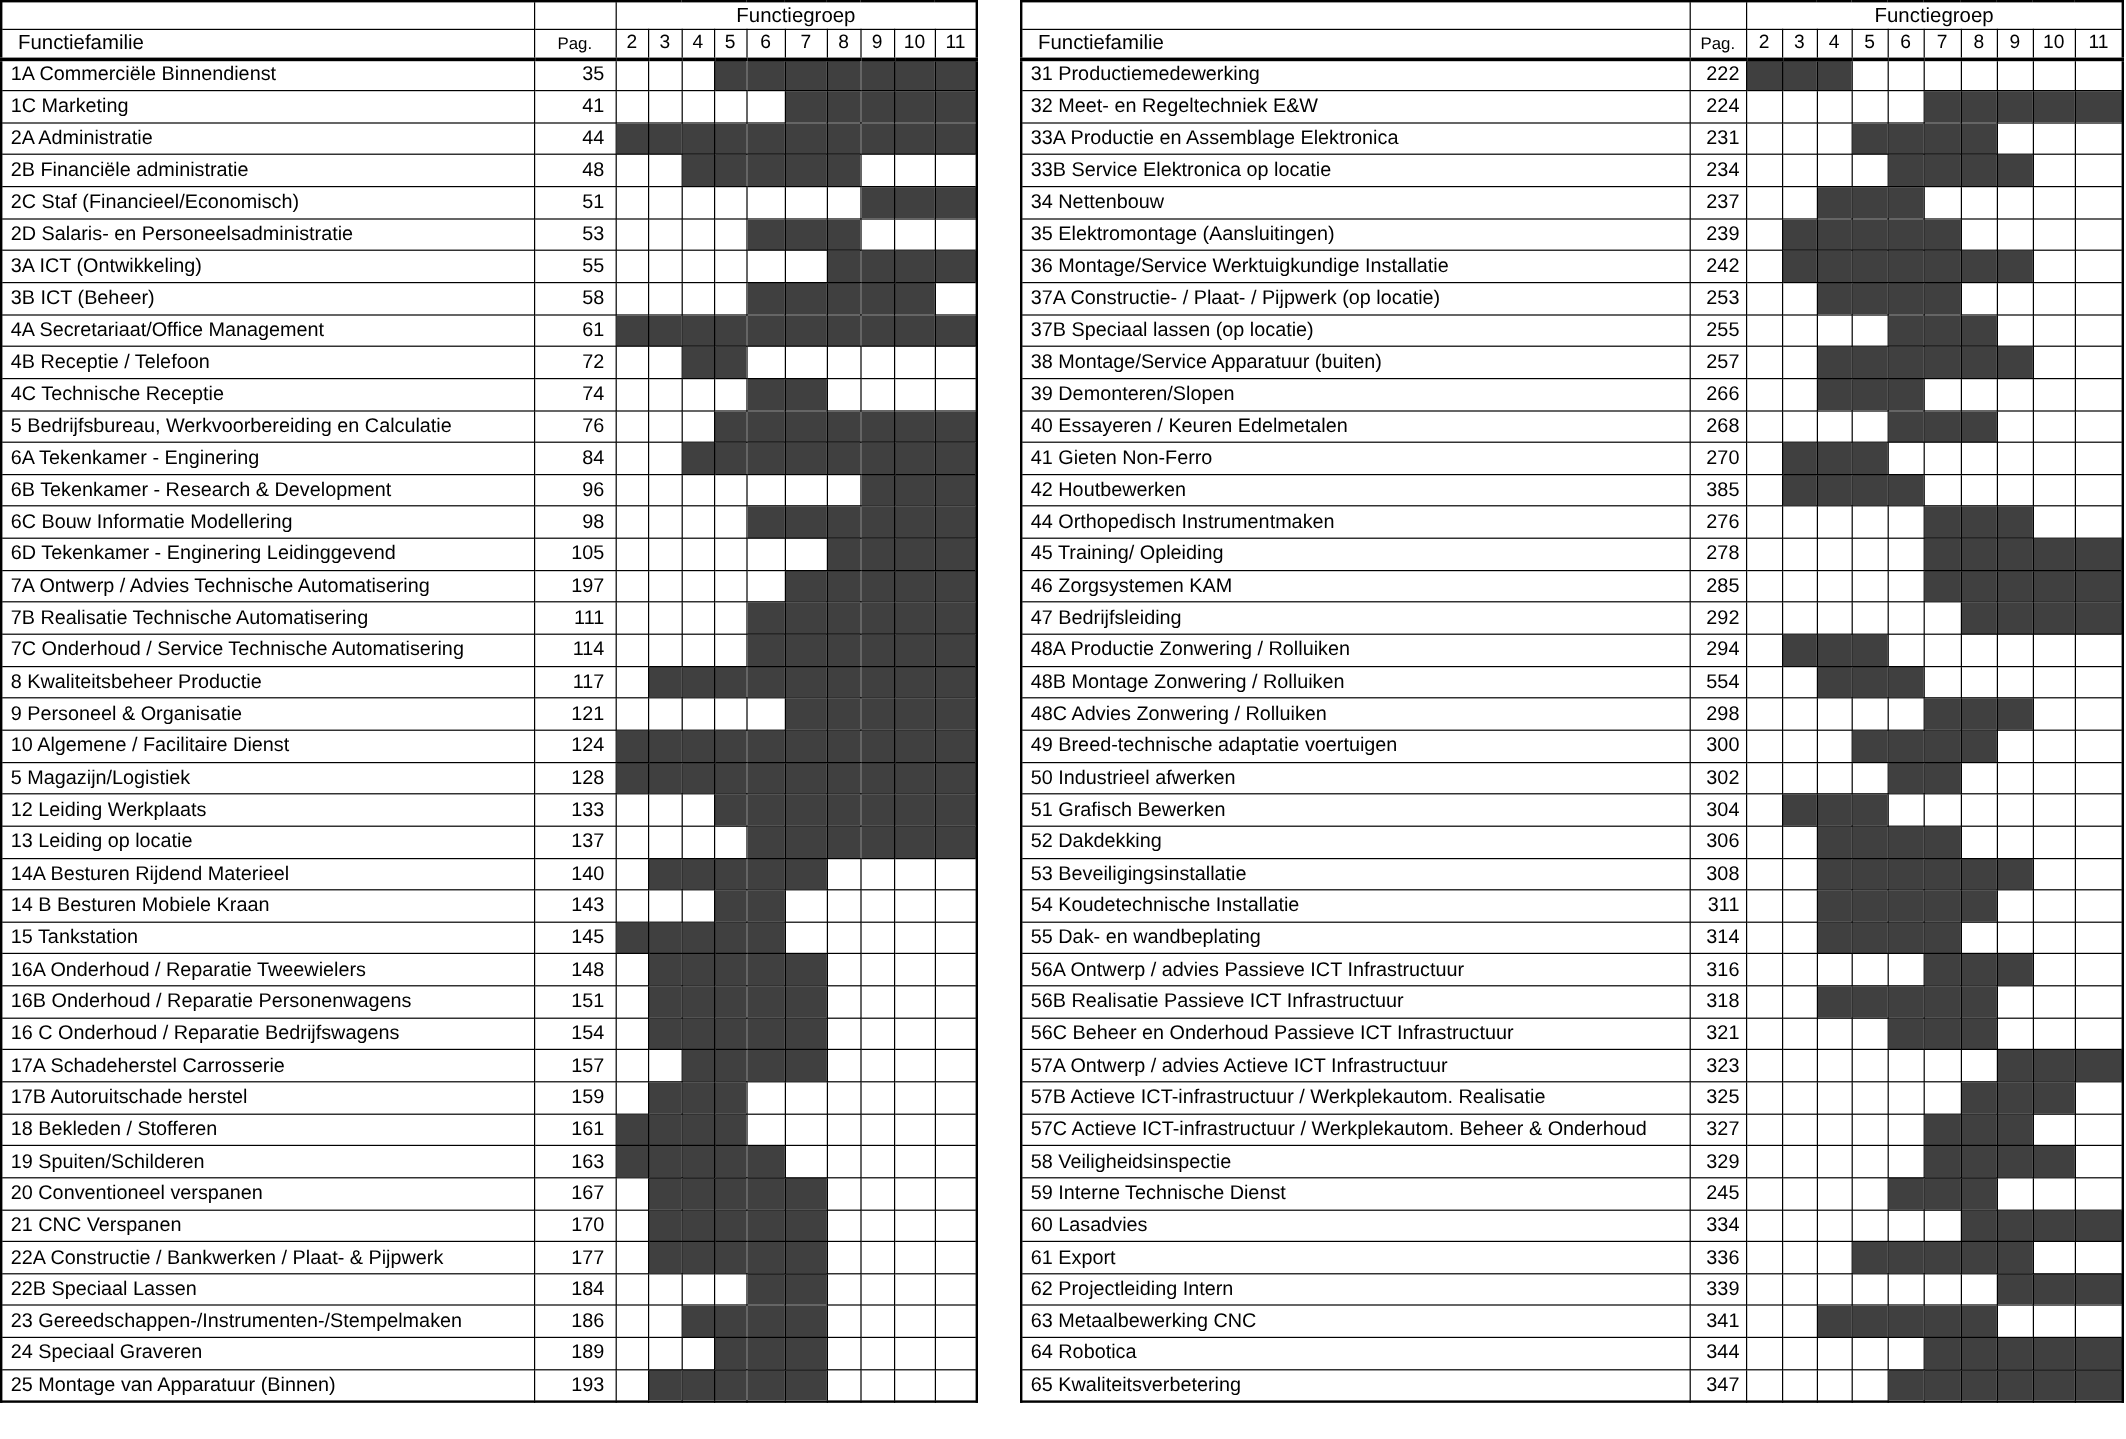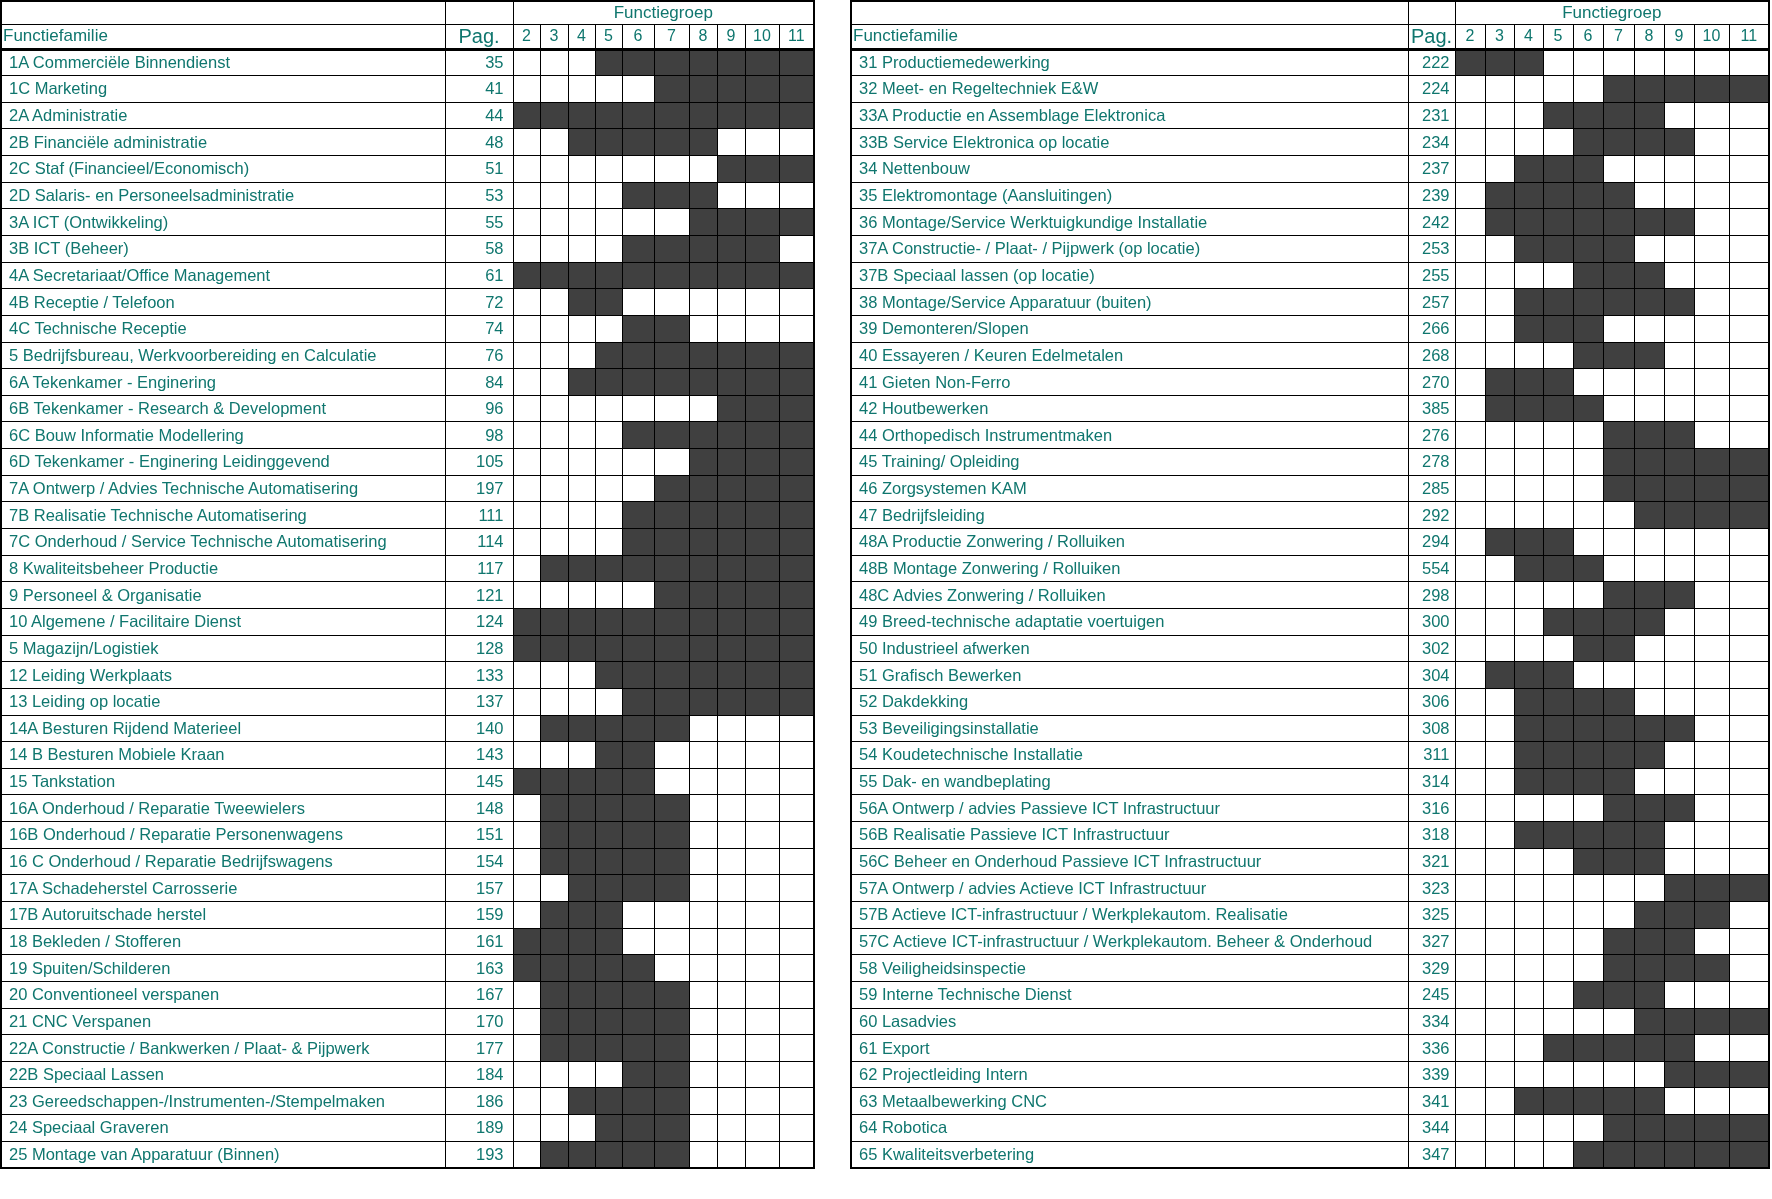--- a/index.html
+++ b/index.html
@@ -1,29 +1,29 @@
 <!DOCTYPE html>
 <html style="--fill: #404040;"><head>
 <meta charset="utf-8">
 <style>
   html,body{margin:0;padding:0;background:#fff;}
   .page{position:relative;width:1772px;height:1199px;background:#fff;overflow:hidden;
-        font-family:"Liberation Sans",sans-serif;color:#0f766e;}
+        font-family:"Liberation Sans",sans-serif;color:#000000;}
   table.matrix{position:absolute;top:0;border-collapse:collapse;table-layout:fixed;
                border:2px solid #000;}
   #table-left{left:0;}
   #table-right{left:850px;}
   .matrix td,.matrix th{border:1px solid #000;padding:0;overflow:hidden;white-space:nowrap;
                font-weight:400;vertical-align:middle;}
   thead tr.hdr-top{height:23px;}
   thead tr.hdr-cols{height:25px;}
   thead tr.hdr-cols th{border-bottom:3px solid #000;}
   th.fg-span{text-align:center;font-size:17px;}
-  th.label-h{text-align:left;padding-left:1px;font-size:17px;}
-  th.pag-h{text-align:center;font-size:20px;}
+  th.label-h{text-align:left;padding-left:13px;font-size:17px;}
+  th.pag-h{text-align:center;font-size:14px;}
   th.num-h{text-align:center;font-size:16px;}
   tbody tr{height:26.65px;}
   td.label{font-size:16.5px;text-align:left;padding-left:7px;}
   td.pag{font-size:16.5px;text-align:right;padding-right:9px;}
   #table-right td.pag{padding-right:5px;}
   td.cell{background:#fff;}
   td.cell.filled{background:var(--fill,#404040);}
 </style>
 </head>
 <body>

